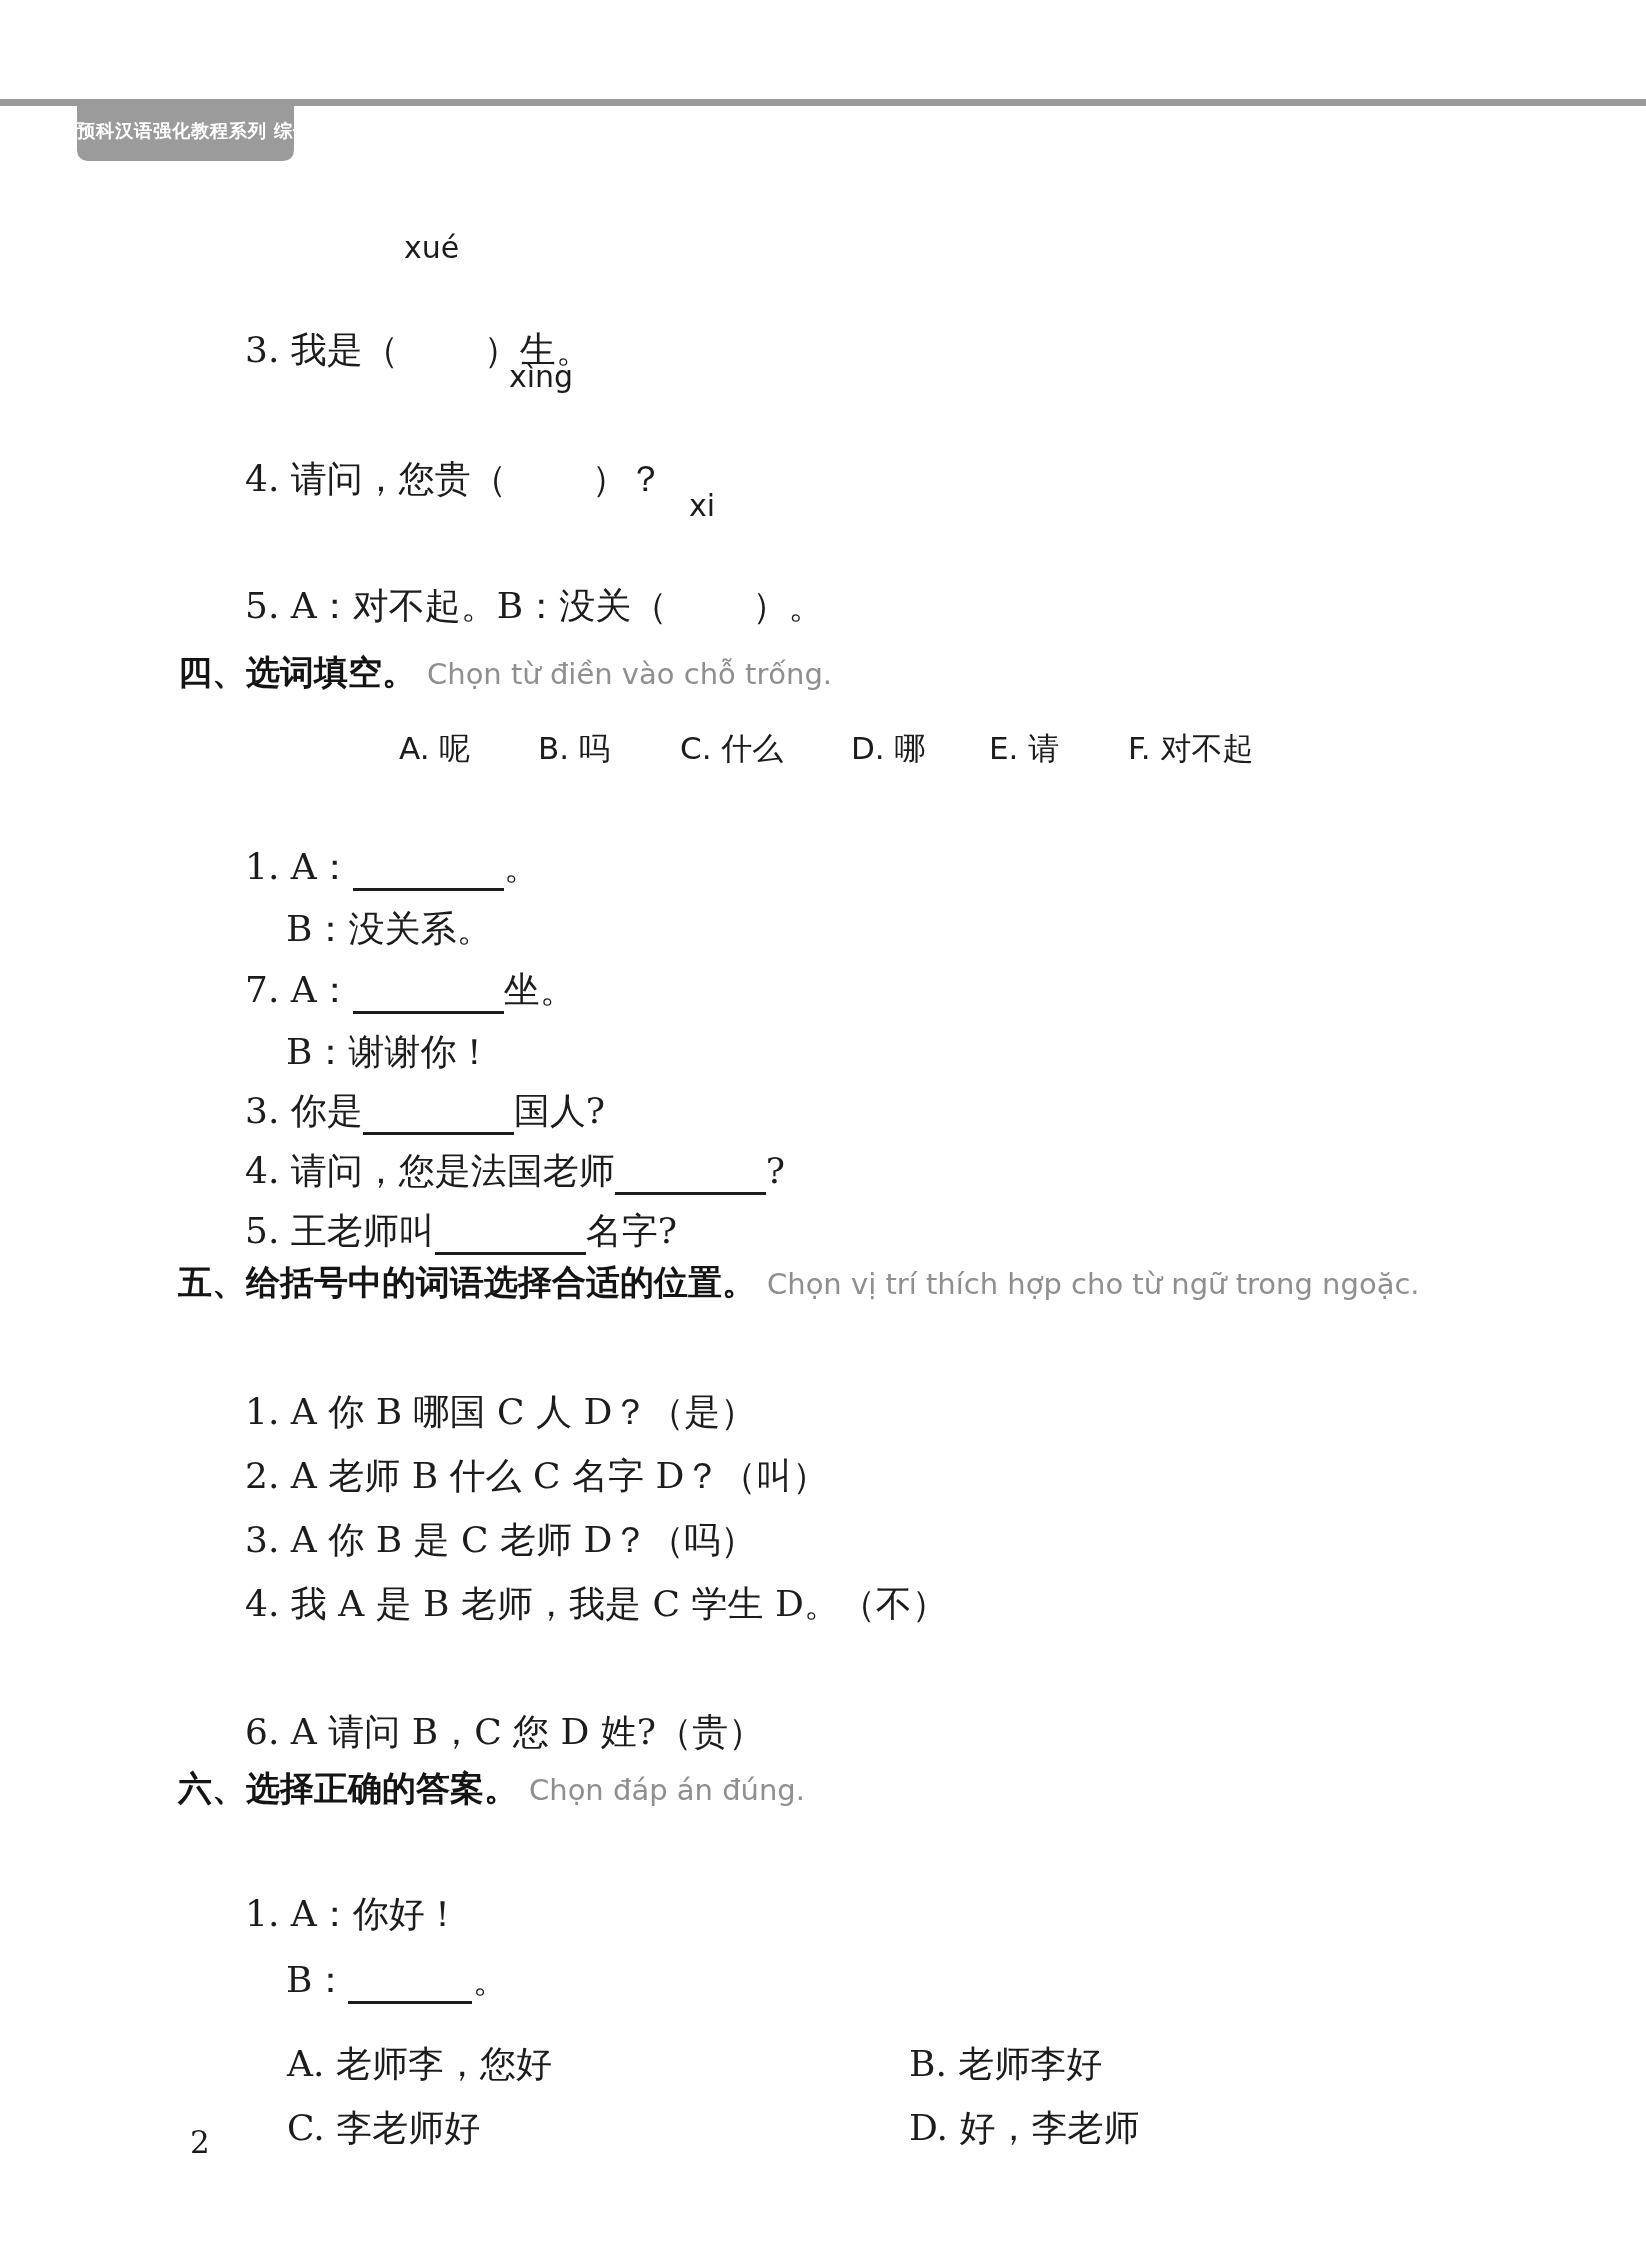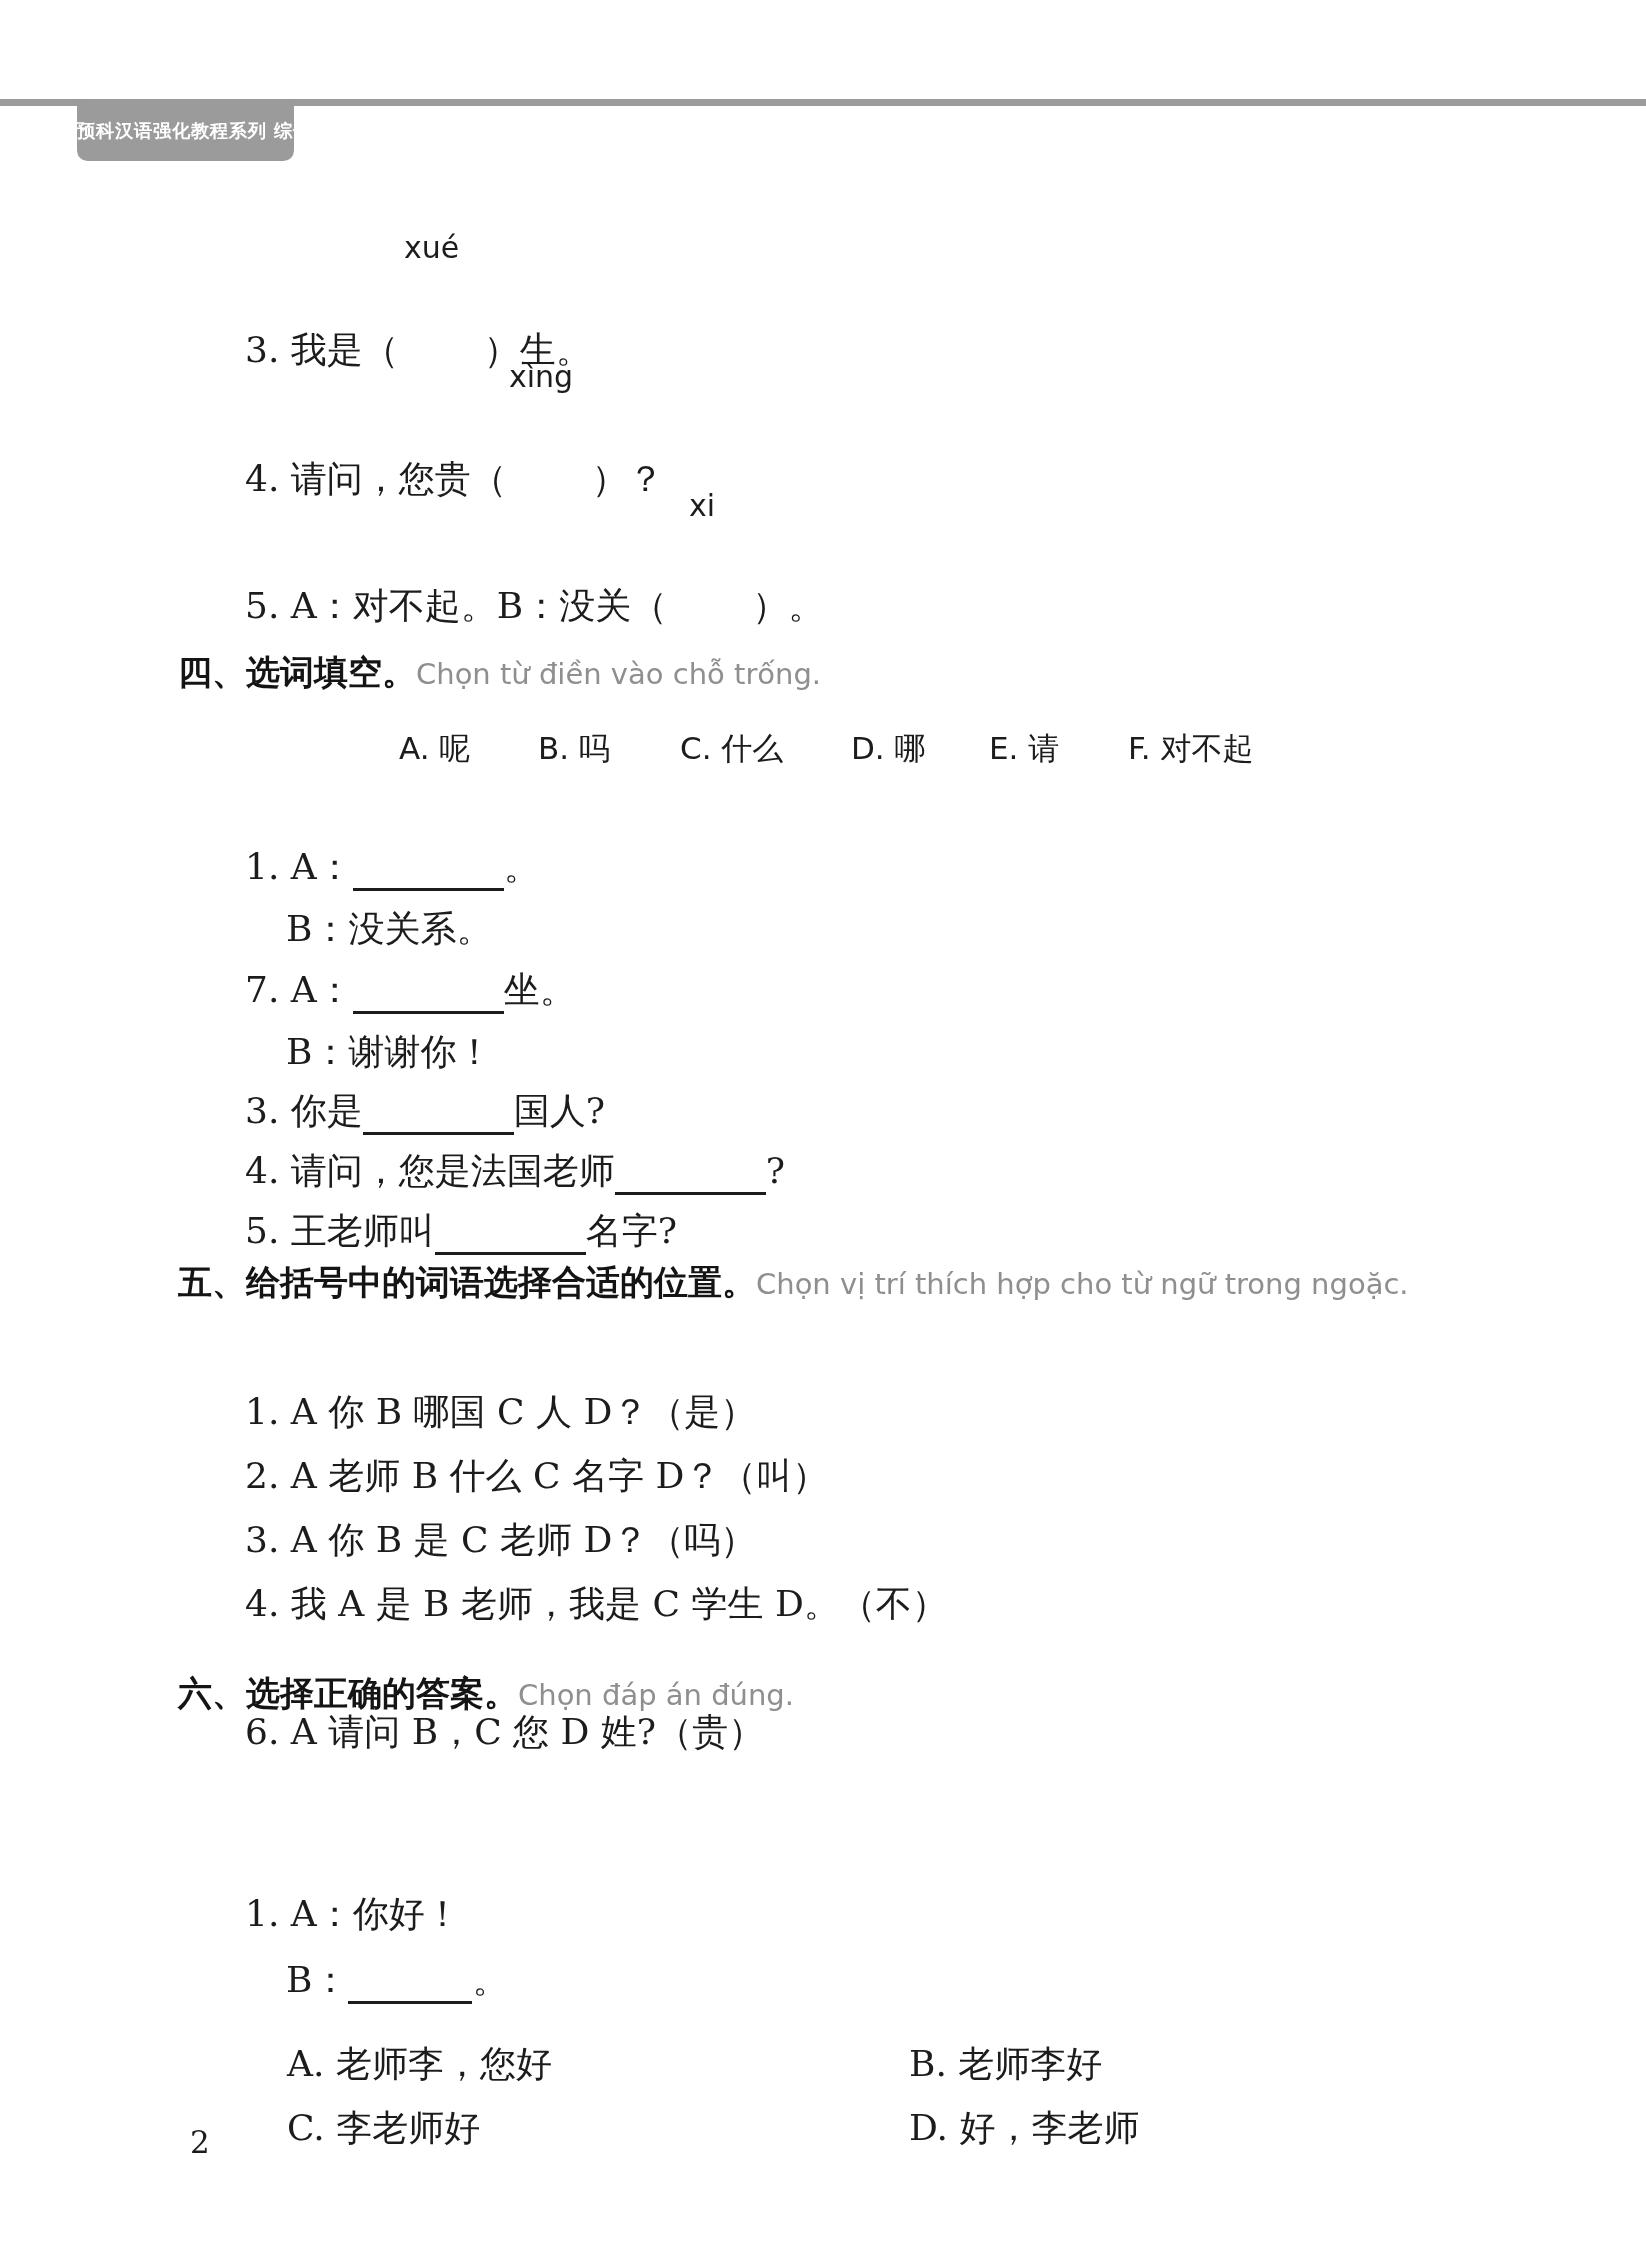--- a/index.html
+++ b/index.html
@@ -32,21 +32,21 @@
     position:absolute;
     font-family:"DejaVu Sans","Liberation Sans",sans-serif;
     font-size:30px;color:#1c1c1c;white-space:nowrap;
   }
   .heading{
     position:absolute;white-space:nowrap;
     font-family:"DejaVu Sans","Liberation Sans",sans-serif;
     font-weight:bold;font-size:34px;color:#141414;
   }
   .heading .vi{
-    font-weight:normal;font-size:29px;color:#8f8f8f;margin-left:0;
+    font-weight:normal;font-size:29px;color:#8f8f8f;margin-left:11px;
   }
   .opt{
     position:absolute;top:728px;white-space:nowrap;
     font-family:"DejaVu Sans","Liberation Sans",sans-serif;
     font-size:31px;color:#1c1c1c;
   }
   .blank{
     display:inline-block;height:29px;
     border-bottom:3.3px solid #1c1c1c;
     vertical-align:-11.8px;
@@ -100,21 +100,21 @@
   <div class="heading" style="left:178px;top:1260px">
     <span>五、给括号中的词语选择合适的位置。</span><span class="vi">Chọn vị trí thích hợp cho từ ngữ trong ngoặc.</span>
   </div>
 
   <div class="line" style="left:245px;top:1347px">1. A 你 B 哪国 C 人 D？（是）</div>
   <div class="line" style="left:245px;top:1411px">2. A 老师 B 什么 C 名字 D？（叫）</div>
   <div class="line" style="left:245px;top:1475px">3. A 你 B 是 C 老师 D？（吗）</div>
   <div class="line" style="left:245px;top:1539px">4. 我 A 是 B 老师，我是 C 学生 D。（不）</div>
   <div class="line" style="left:245px;top:1667px">6. A 请问 B，C 您 D 姓?（贵）</div>
 
-  <div class="heading" style="left:178px;top:1671px">
+  <div class="heading" style="left:178px;top:1766px">
     <span>六、选择正确的答案。</span><span class="vi">Chọn đáp án đúng.</span>
   </div>
 
   <div class="line" style="left:245px;top:1849px">1. A：你好！</div>
   <div class="line" style="left:286px;top:1915px"><span>B：</span><span class="blank b190"></span><span>。</span></div>
 
   <div class="line" style="left:287px;top:1999px">A. 老师李，您好</div>
   <div class="line" style="left:909px;top:1999px">B. 老师李好</div>
   <div class="line" style="left:287px;top:2063px">C. 李老师好</div>
   <div class="line" style="left:909px;top:2063px">D. 好，李老师</div>

